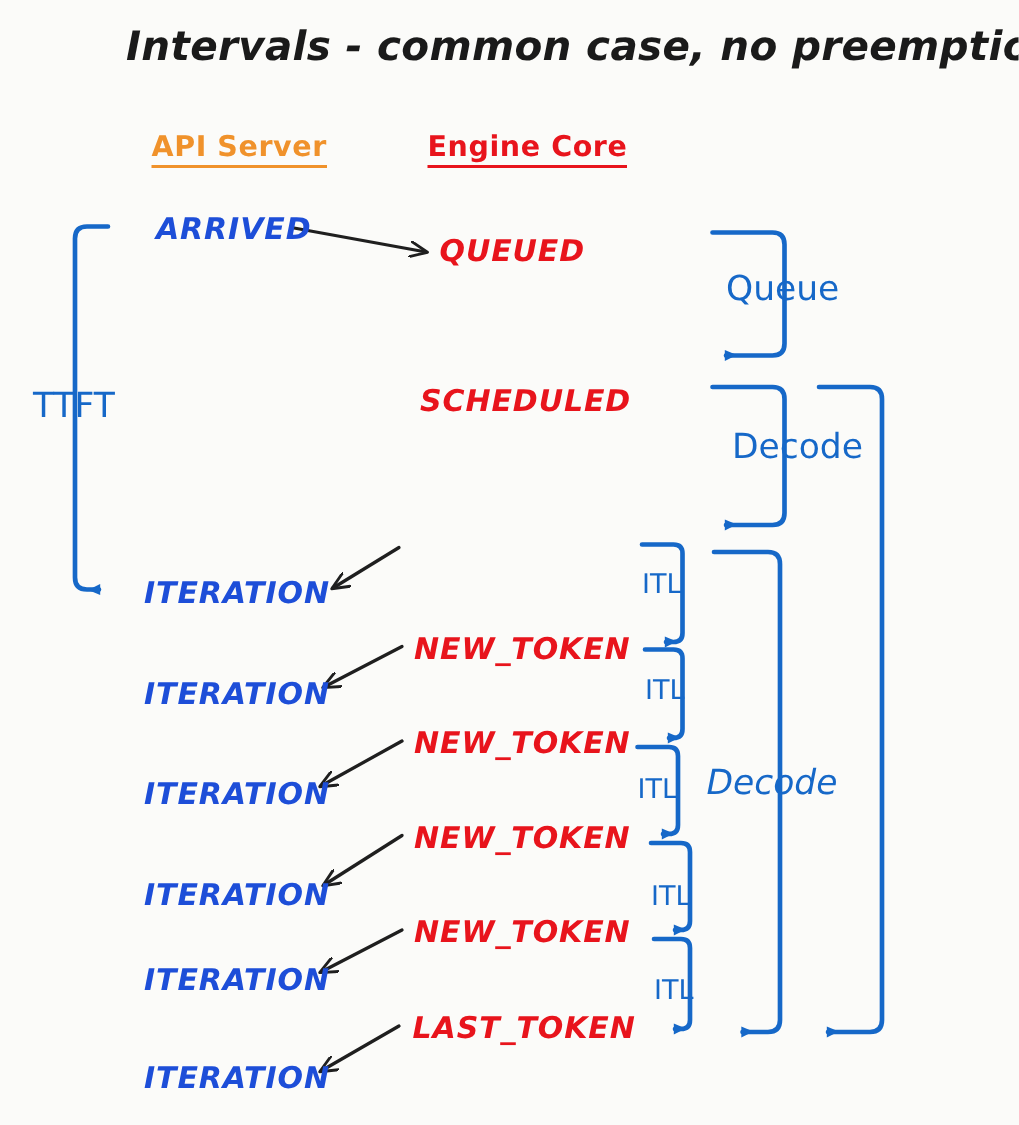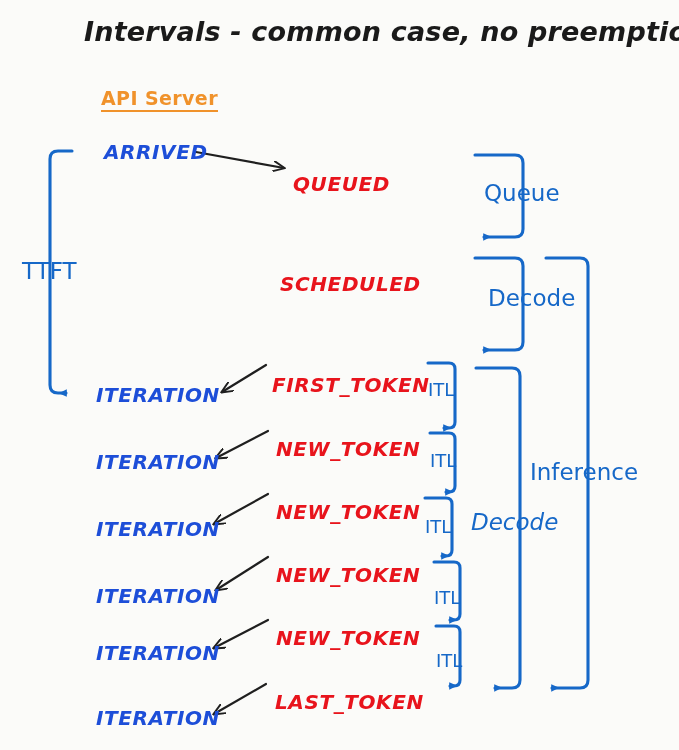--- a/index.html
+++ b/index.html
@@ -33,21 +33,21 @@
   #head-api{left:101px;top:89px;color:#f0922b;}
   #head-engine{left:285px;top:89px;color:#e8141c;}
 
   .state{
     font-size:20px;
     font-family:"DejaVu Sans", sans-serif;
     font-style:italic;font-weight:bold;
     letter-spacing:.6px;
   }
   .api{color:#1d4ed8;}
-  .eng{color:#e8141c;margin-top:17px;}
+  .eng{color:#e8141c;}
 
   .blue-lbl{
     position:absolute;white-space:nowrap;
     color:#1668c8;
     font-family:"DejaVu Sans", sans-serif;
     font-weight:400;
     line-height:1;
     text-align:right;
   }
   .lbl-big{font-size:23px;}
@@ -99,43 +99,42 @@
       <path d="M268,620 L214,648" marker-end="url(#blkarrow)"></path>
       <path d="M266,684 L214,714" marker-end="url(#blkarrow)"></path>
     </g>
   </svg>
 
   <div class="lay">
 
     <div class="txt" id="title">Intervals - common case, no preemptions</div>
 
     <div class="txt colhead" id="head-api">API Server</div>
+    <div class="txt colhead" id="head-engine">Engine Core</div>
 
     <div class="txt state api" style="left:104px;top:142px;">ARRIVED</div>
     <div class="txt state api" style="left:96px;top:385px;">ITERATION</div>
     <div class="txt state api" style="left:96px;top:452px;">ITERATION</div>
     <div class="txt state api" style="left:96px;top:519px;">ITERATION</div>
     <div class="txt state api" style="left:96px;top:586px;">ITERATION</div>
     <div class="txt state api" style="left:96px;top:643px;">ITERATION</div>
     <div class="txt state api" style="left:96px;top:708px;">ITERATION</div>
 
     <div class="txt state eng" style="left:293px;top:157px;">QUEUED</div>
     <div class="txt state eng" style="left:280px;top:257px;">SCHEDULED</div>
-    <div class="txt state eng" style="left:272px;top:358px;">FIRST_TOKEN</div>
     <div class="txt state eng" style="left:276px;top:422px;">NEW_TOKEN</div>
     <div class="txt state eng" style="left:276px;top:485px;">NEW_TOKEN</div>
     <div class="txt state eng" style="left:276px;top:548px;">NEW_TOKEN</div>
     <div class="txt state eng" style="left:276px;top:611px;">NEW_TOKEN</div>
     <div class="txt state eng" style="left:275px;top:675px;">LAST_TOKEN</div>
 
     <div class="blue-lbl lbl-big" style="left:22px;top:260px;">TTFT</div>
     <div class="blue-lbl lbl-big" style="left:484px;top:182px;">Queue</div>
     <div class="blue-lbl lbl-big" style="left:488px;top:287px;">Decode</div>
     <div class="blue-lbl lbl-big" style="left:471px;top:511px;font-style:italic;">Decode</div>
-    <div class="blue-lbl lbl-big" style="left:530px;top:461px;">Inference</div>
 
     <div class="blue-lbl lbl-itl" style="left:428px;top:381px;">ITL</div>
     <div class="blue-lbl lbl-itl" style="left:430px;top:452px;">ITL</div>
     <div class="blue-lbl lbl-itl" style="left:425px;top:518px;">ITL</div>
     <div class="blue-lbl lbl-itl" style="left:434px;top:589px;">ITL</div>
     <div class="blue-lbl lbl-itl" style="left:436px;top:652px;">ITL</div>
   </div>
 </div>
 
 </body></html>

